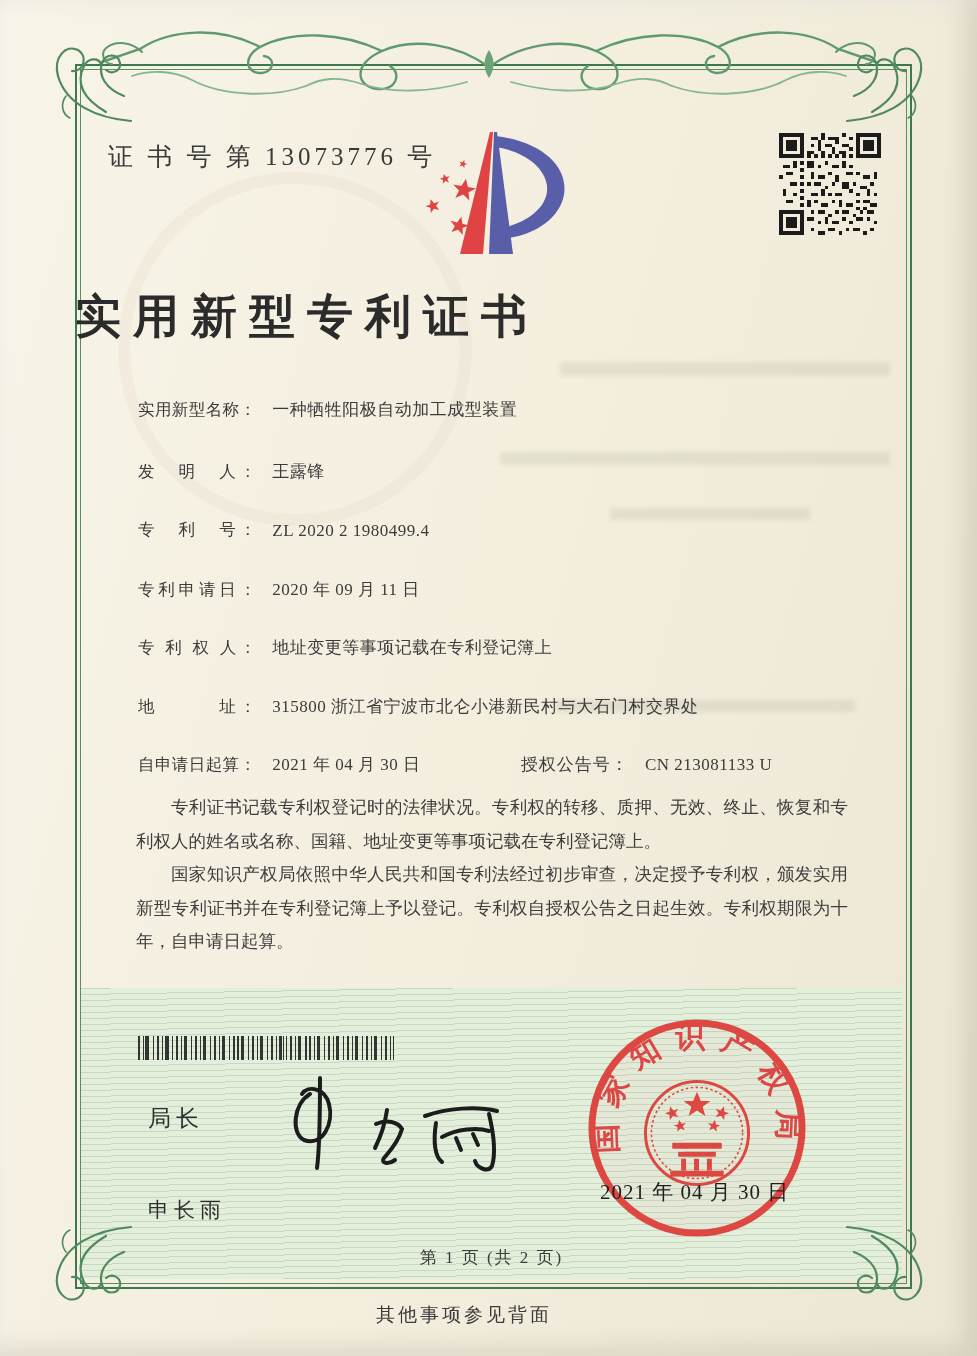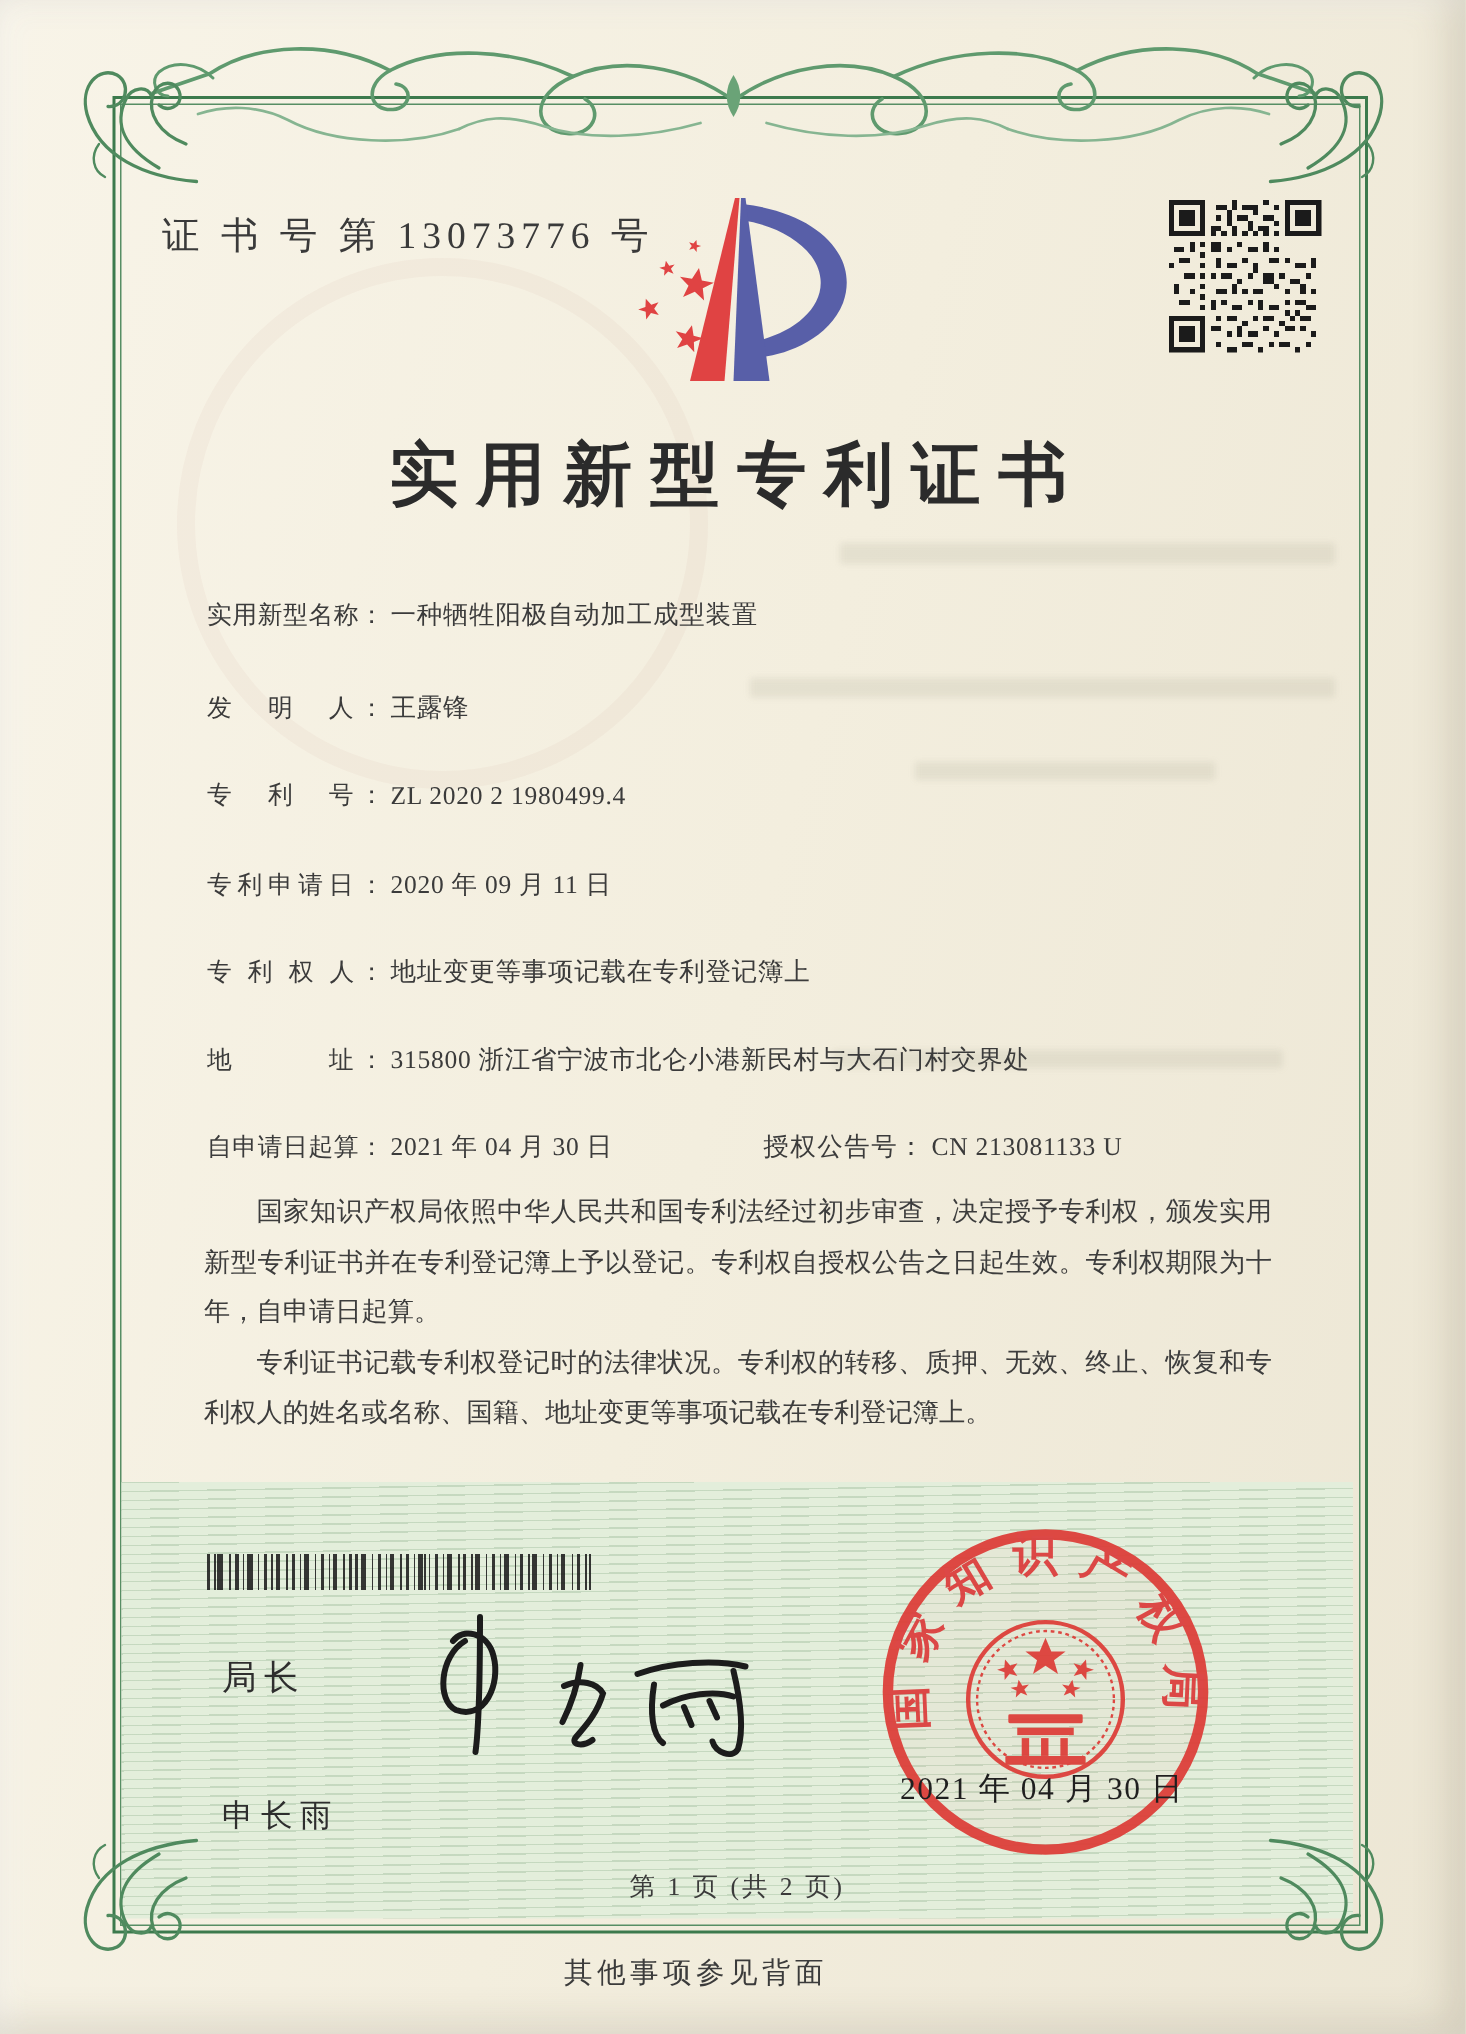--- a/index.html
+++ b/index.html
@@ -13,24 +13,24 @@
   .frame::after{content:"";position:absolute;inset:3px;border:1px solid #578e64;}
   .band{
     position:absolute;left:81px;top:988px;width:821px;height:291px;
     background-color:#e3eedb;
     background-image:repeating-linear-gradient(179deg,rgba(120,160,120,.28) 0 1px,transparent 1px 6px);
   }
   .ornament{position:absolute;pointer-events:none;}
   .ghost{position:absolute;background:rgba(135,128,108,.13);filter:blur(2px);border-radius:2px;}
   .wmring{position:absolute;left:118px;top:172px;width:330px;height:330px;border:12px solid rgba(205,150,140,.08);border-radius:50%;}
   .certnum{position:absolute;left:108px;top:140px;font-size:25px;letter-spacing:4px;color:#3a3a3a;}
-  .title{position:absolute;left:75px;top:286px;width:833px;text-align:center;font-size:46px;font-weight:bold;letter-spacing:12px;color:#2b2b2b;}
+  .title{position:absolute;left:75px;top:286px;width:833px;font-size:46px;font-weight:bold;letter-spacing:12px;color:#2b2b2b;}
   .frow{position:absolute;left:138px;font-size:17px;color:#3b3b3b;white-space:nowrap;}
   .flabel{display:inline-block;width:118px;font-size:16.5px;text-align:justify;text-align-last:justify;vertical-align:bottom;}
-  .fvalue{margin-left:0;letter-spacing:.5px;}
+  .fvalue{margin-left:12px;letter-spacing:.5px;}
   .flabel2{margin-left:96px;letter-spacing:1px;font-family:Liberation Serif, serif;}
   .paras{position:absolute;left:136px;top:791px;width:712px;font-size:17.5px;line-height:1.92;color:#3d3d3d;text-align:justify;}
   .paras p{margin:0;text-indent:2em;}
   .barcode{
     position:absolute;left:138px;top:1036px;width:256px;height:24px;opacity:.88;filter:blur(.3px);
     background-image:
       repeating-linear-gradient(90deg,#1c1c1c 0 2px,transparent 2px 5px,#1c1c1c 5px 6px,transparent 6px 8px,#1c1c1c 8px 11px,transparent 11px 15px,#1c1c1c 15px 16px,transparent 16px 19px),
       repeating-linear-gradient(90deg,transparent 0 7px,#1c1c1c 7px 8px,transparent 8px 23px);
   }
   .officer-role{position:absolute;left:148px;top:1103px;font-size:23px;letter-spacing:5px;color:#2e2e2e;}
@@ -143,22 +143,22 @@
     <span class="fvalue">315800 浙江省宁波市北仑小港新民村与大石门村交界处</span>
   </div>
   <div class="frow" style="top:753px;">
     <span class="flabel">自申请日起算：</span>
     <span class="fvalue">2021 年 04 月 30 日</span>
     <span class="fvalue flabel2">授权公告号：</span>
     <span class="fvalue">CN 213081133 U</span>
   </div>
 
   <div class="paras">
+    <p>专利证书记载专利权登记时的法律状况。专利权的转移、质押、无效、终止、恢复和专利权人的姓名或名称、国籍、地址变更等事项记载在专利登记簿上。</p>
     <p>国家知识产权局依照中华人民共和国专利法经过初步审查，决定授予专利权，颁发实用新型专利证书并在专利登记簿上予以登记。专利权自授权公告之日起生效。专利权期限为十年，自申请日起算。</p>
-    <p>专利证书记载专利权登记时的法律状况。专利权的转移、质押、无效、终止、恢复和专利权人的姓名或名称、国籍、地址变更等事项记载在专利登记簿上。</p>
   </div>
 
   <div class="barcode"></div>
 
   <div class="officer-role">局长</div>
   <div class="officer-name">申长雨</div>
 
   <svg class="ornament" style="left:275px;top:1072px;" width="250" height="120" viewBox="0 0 250 120">
     <g fill="none" stroke="#1c1c1c" stroke-width="4" stroke-linecap="round">
       <path d="M35 22 C18 32 16 62 29 68 C48 75 59 51 54 32 C50 16 33 13 27 22"></path>

